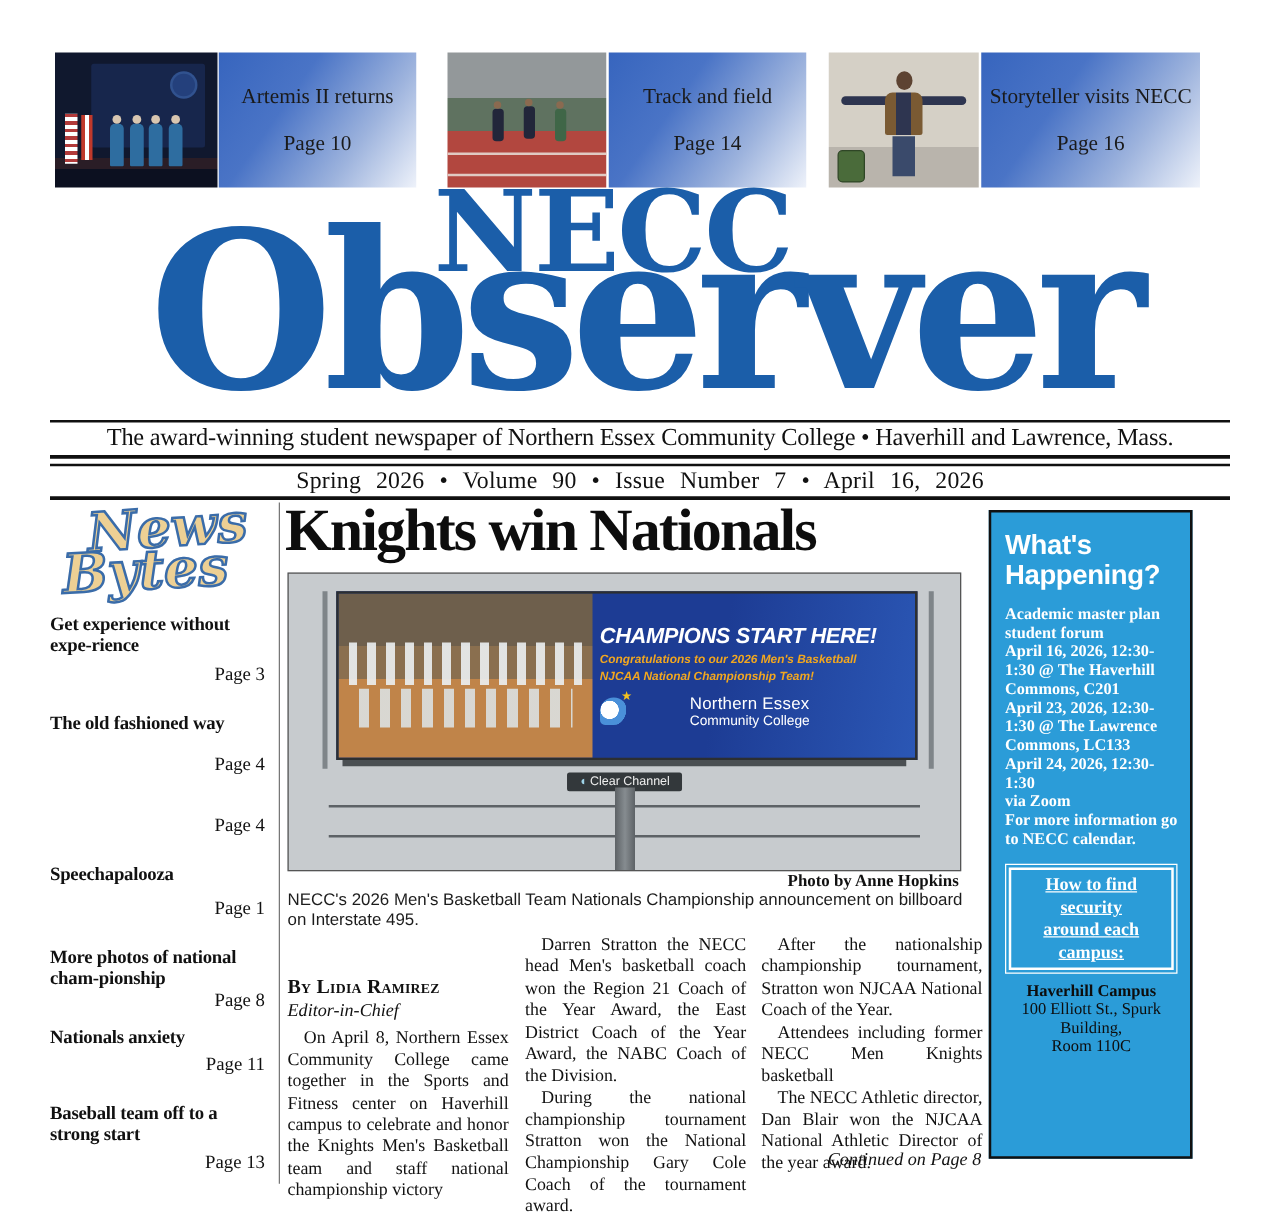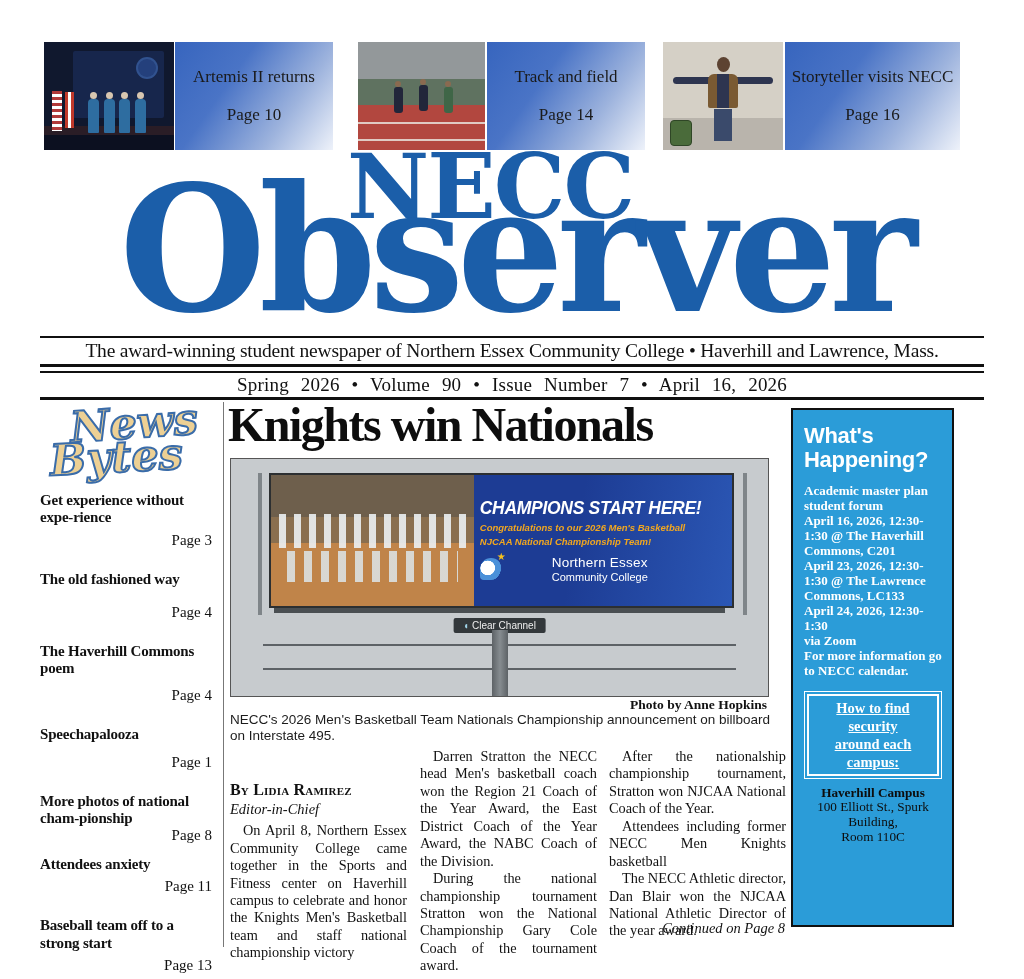--- a/index.html
+++ b/index.html
@@ -187,33 +187,32 @@
 <div class="nb-list">
   <div class="nb-item">
     <div class="nb-title">Get experience without expe-rience</div>
     <div class="nb-page">Page 3</div>
   </div>
   <div class="nb-item">
     <div class="nb-title">The old fashioned way</div>
     <div class="nb-page" style="padding-top:16px;">Page 4</div>
   </div>
   <div class="nb-item">
-    <div class="nb-title">The Haverhill Commons poem</div>
     <div class="nb-page" style="padding-top:10px;">Page 4</div>
   </div>
   <div class="nb-item">
     <div class="nb-title">Speechapalooza</div>
     <div class="nb-page" style="padding-top:10px;">Page 1</div>
   </div>
   <div class="nb-item">
     <div class="nb-title">More photos of national cham-pionship</div>
     <div class="nb-page" style="padding:0 4px 2px 0;">Page 8</div>
   </div>
   <div class="nb-item">
-    <div class="nb-title">Attendees anxiety</div>
+    <div class="nb-title">Nationals anxiety</div>
     <div class="nb-page">Page 11</div>
   </div>
   <div class="nb-item">
     <div class="nb-title">Baseball team off to a strong start</div>
     <div class="nb-page">Page 13</div>
   </div>
 
 </div>
 
 <div class="headline">Knights win Nationals</div>

